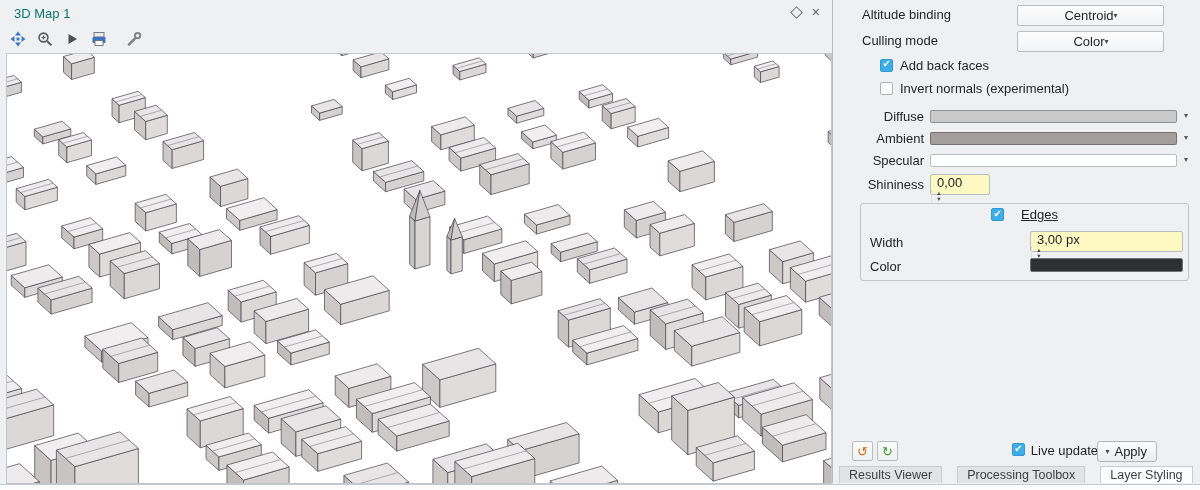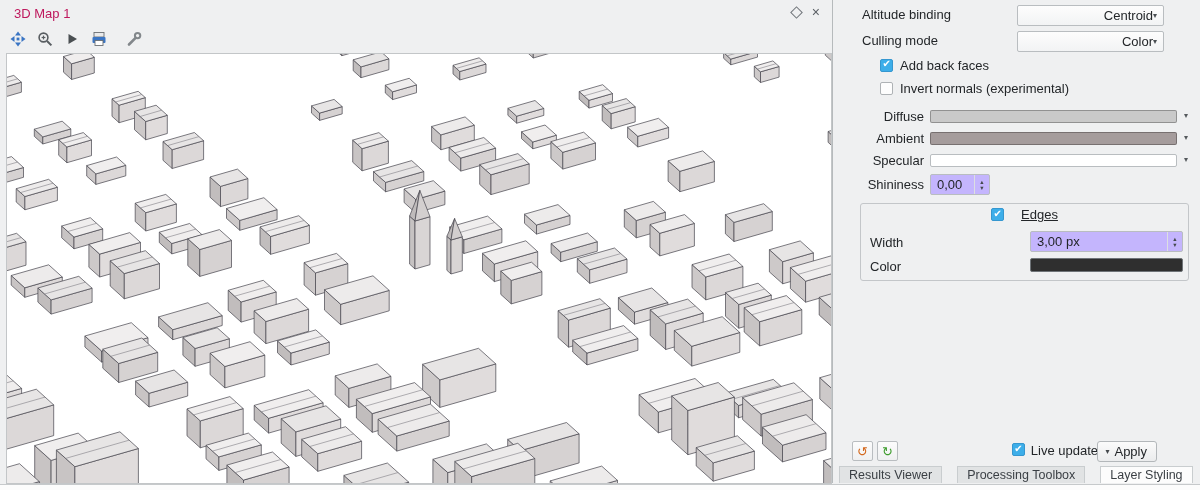--- a/index.html
+++ b/index.html
@@ -5,44 +5,44 @@
   html,body{margin:0;padding:0;}
   body{
     width:1200px;height:490px;overflow:hidden;position:relative;
     font-family:"Liberation Sans",sans-serif;font-size:13px;color:#232629;
     background:#eff0f1;
   }
   .corner-block{position:absolute;left:0;top:0;width:11px;height:13px;background:#2e3237;}
   
   .map-panel{position:absolute;left:0;top:0;width:833px;height:483px;background:#eff0f1;border-right:1px solid #b6babc;box-sizing:border-box;}
   .map-titlebar{height:26px;position:relative;display:flex;align-items:center;}
-  .map-title{margin-left:14px;color:#be185d;}
+  .map-title{margin-left:14px;color:#0f766e;}
   .dock-btns{position:absolute;right:12px;top:7px;display:flex;gap:11px;align-items:center;color:#666b70;}
   .float-glyph{width:7px;height:7px;border:1px solid #70757a;transform:rotate(45deg);display:inline-block;}
   .close-glyph{font-size:14px;line-height:10px;color:#5a5f64;}
   .map-toolbar{height:26px;display:flex;align-items:center;gap:9px;padding-left:9px;}
   .tbtn{width:18px;height:18px;display:flex;align-items:center;justify-content:center;}
   .viewport{position:absolute;left:6px;top:53px;width:824px;height:429px;background:#ffffff;border:1px solid #c3c6c8;}
   #city{display:block;width:824px;height:429px;}
   
   .style-panel{position:absolute;left:834px;top:0;width:328px;height:483px;background:#eff0f1;}
   .row{position:absolute;left:0;width:100%;height:23px;}
   .lbl-left{position:absolute;left:28px;top:3px;white-space:nowrap;}
   .combo{position:absolute;left:183px;top:1px;width:147px;height:21px;background:linear-gradient(#fdfdfd,#f2f3f4);
     border:1px solid #b9bdc0;border-radius:2px;box-sizing:border-box;display:flex;align-items:center;
-    justify-content:flex-end;padding:0 6px 0 7px;}
+    justify-content:center;padding:0 6px 0 7px;}
   .combo .arr{font-size:8px;color:#4a4f53;}
   .cb{width:13px;height:13px;border:1px solid #aeb2b5;border-radius:2px;background:#fdfdfd;display:inline-block;position:relative;flex:none;box-sizing:border-box;}
   .cb.checked{background:#3daee9;border-color:#3597d0;}
   .cb.checked::after{content:"✔";position:absolute;left:1.5px;top:-1.5px;font-size:10px;color:#fff;}
   .chkrow{position:absolute;left:30px;display:flex;align-items:center;gap:7px;height:18px;margin-left:16px;}
   .rlbl{position:absolute;left:0;width:90px;text-align:right;top:3px;}
   .cbar{position:absolute;left:96px;top:4px;width:247px;height:13px;border-radius:2px;border:1px solid rgba(0,0,0,0.28);box-sizing:border-box;}
   .bar-arr{position:absolute;left:350px;top:5px;font-size:8px;color:#55595d;}
-  .spin{position:absolute;left:96px;top:0;width:60px;height:21px;box-sizing:border-box;border:1px solid #b9bdc0;border-radius:2px;background:#c4b5fd;display:flex;align-items:stretch;}
+  .spin{position:absolute;left:96px;top:0;width:60px;height:21px;box-sizing:border-box;border:1px solid #b9bdc0;border-radius:2px;background:#fef9c3;display:flex;align-items:stretch;flex-direction:column;}
   .spin .val{flex:1;padding-left:6px;display:flex;align-items:center;}
   .spin .arrs{width:14px;display:flex;flex-direction:column;align-items:center;justify-content:center;font-size:6.5px;color:#43484c;line-height:6px;border-left:1px solid #dcdfe1;}
   .group{position:absolute;left:26px;top:203px;width:329px;height:78px;border:1px solid #c3c6c9;border-radius:3px;box-sizing:border-box;}
   .ghead{position:absolute;top:3px;left:0;right:0;display:flex;justify-content:center;align-items:center;gap:17px;text-decoration:underline;}
   .glbl-width{position:absolute;left:9px;top:31px;}
   .gspin{left:169px;top:27px;width:153px;}
   .glbl-color{position:absolute;left:9px;top:55px;}
   .gswatch{position:absolute;left:169px;top:54px;width:153px;height:14px;border:1px solid #6f7478;border-radius:2px;box-sizing:border-box;}
   .sfooter{position:absolute;left:0;right:0;top:440px;height:24px;}
   .hist-btn{position:absolute;top:1px;width:21px;height:20px;border:1px solid #b9bdc0;border-radius:2px;

